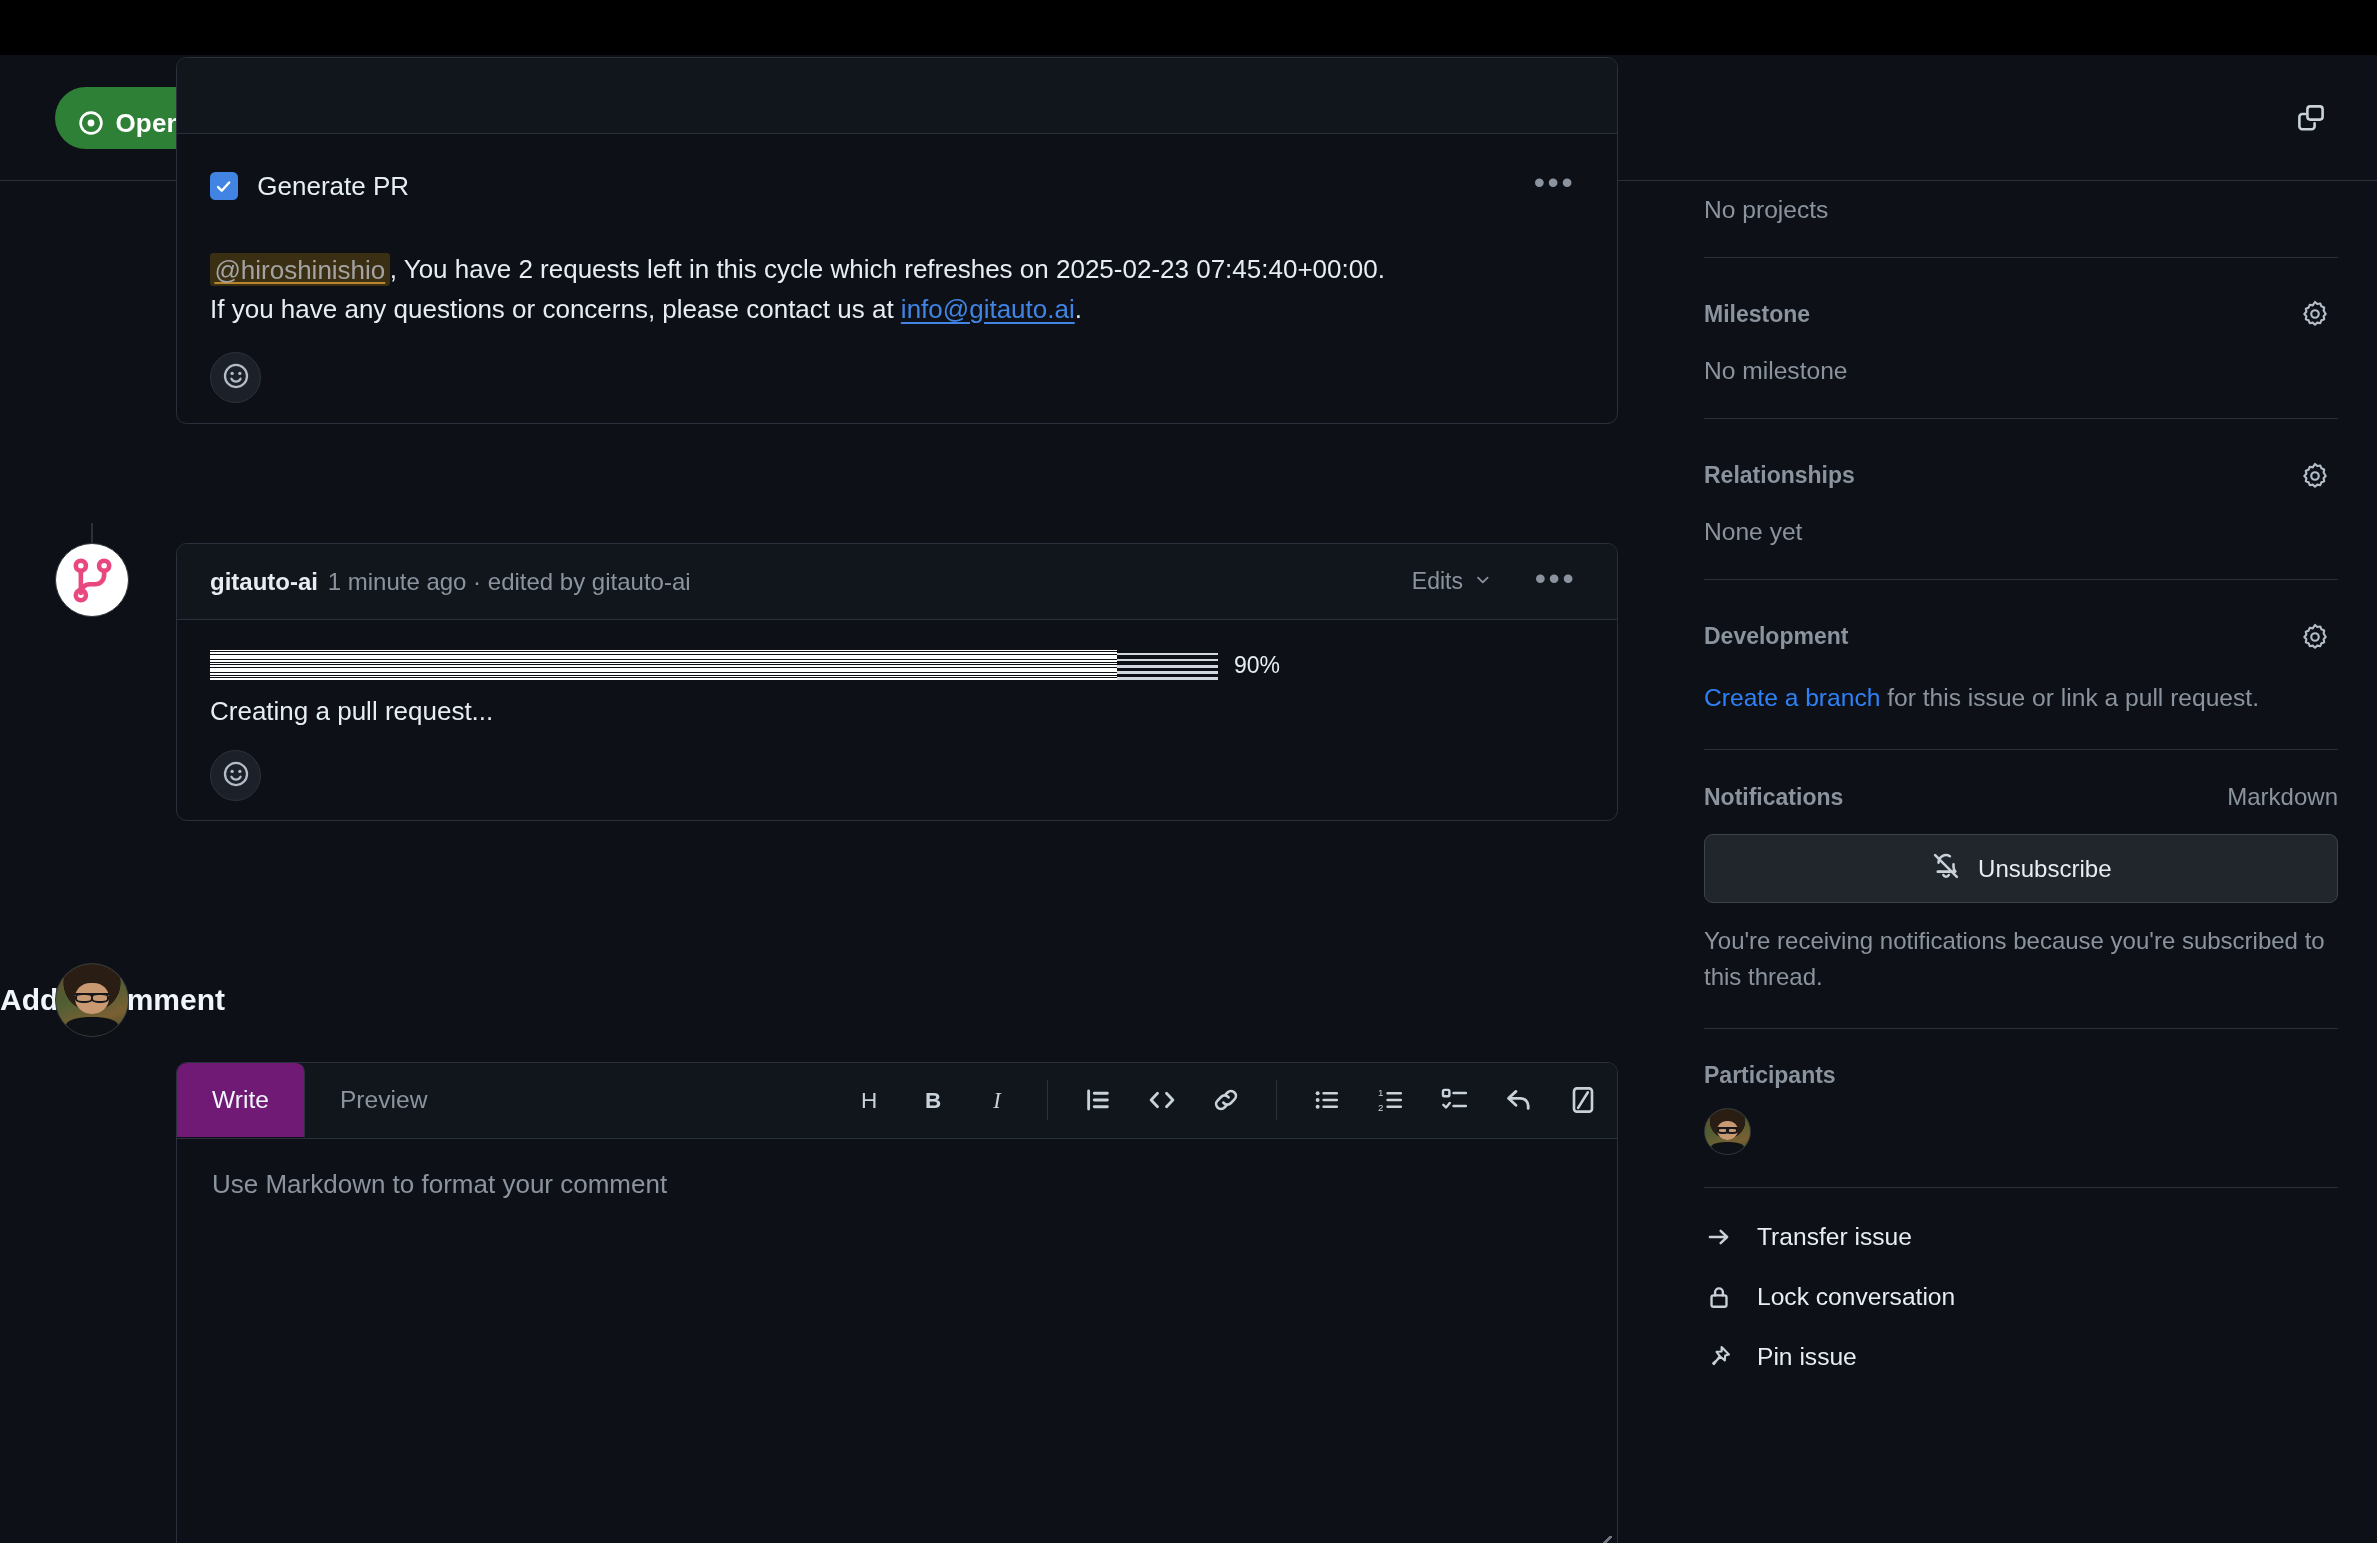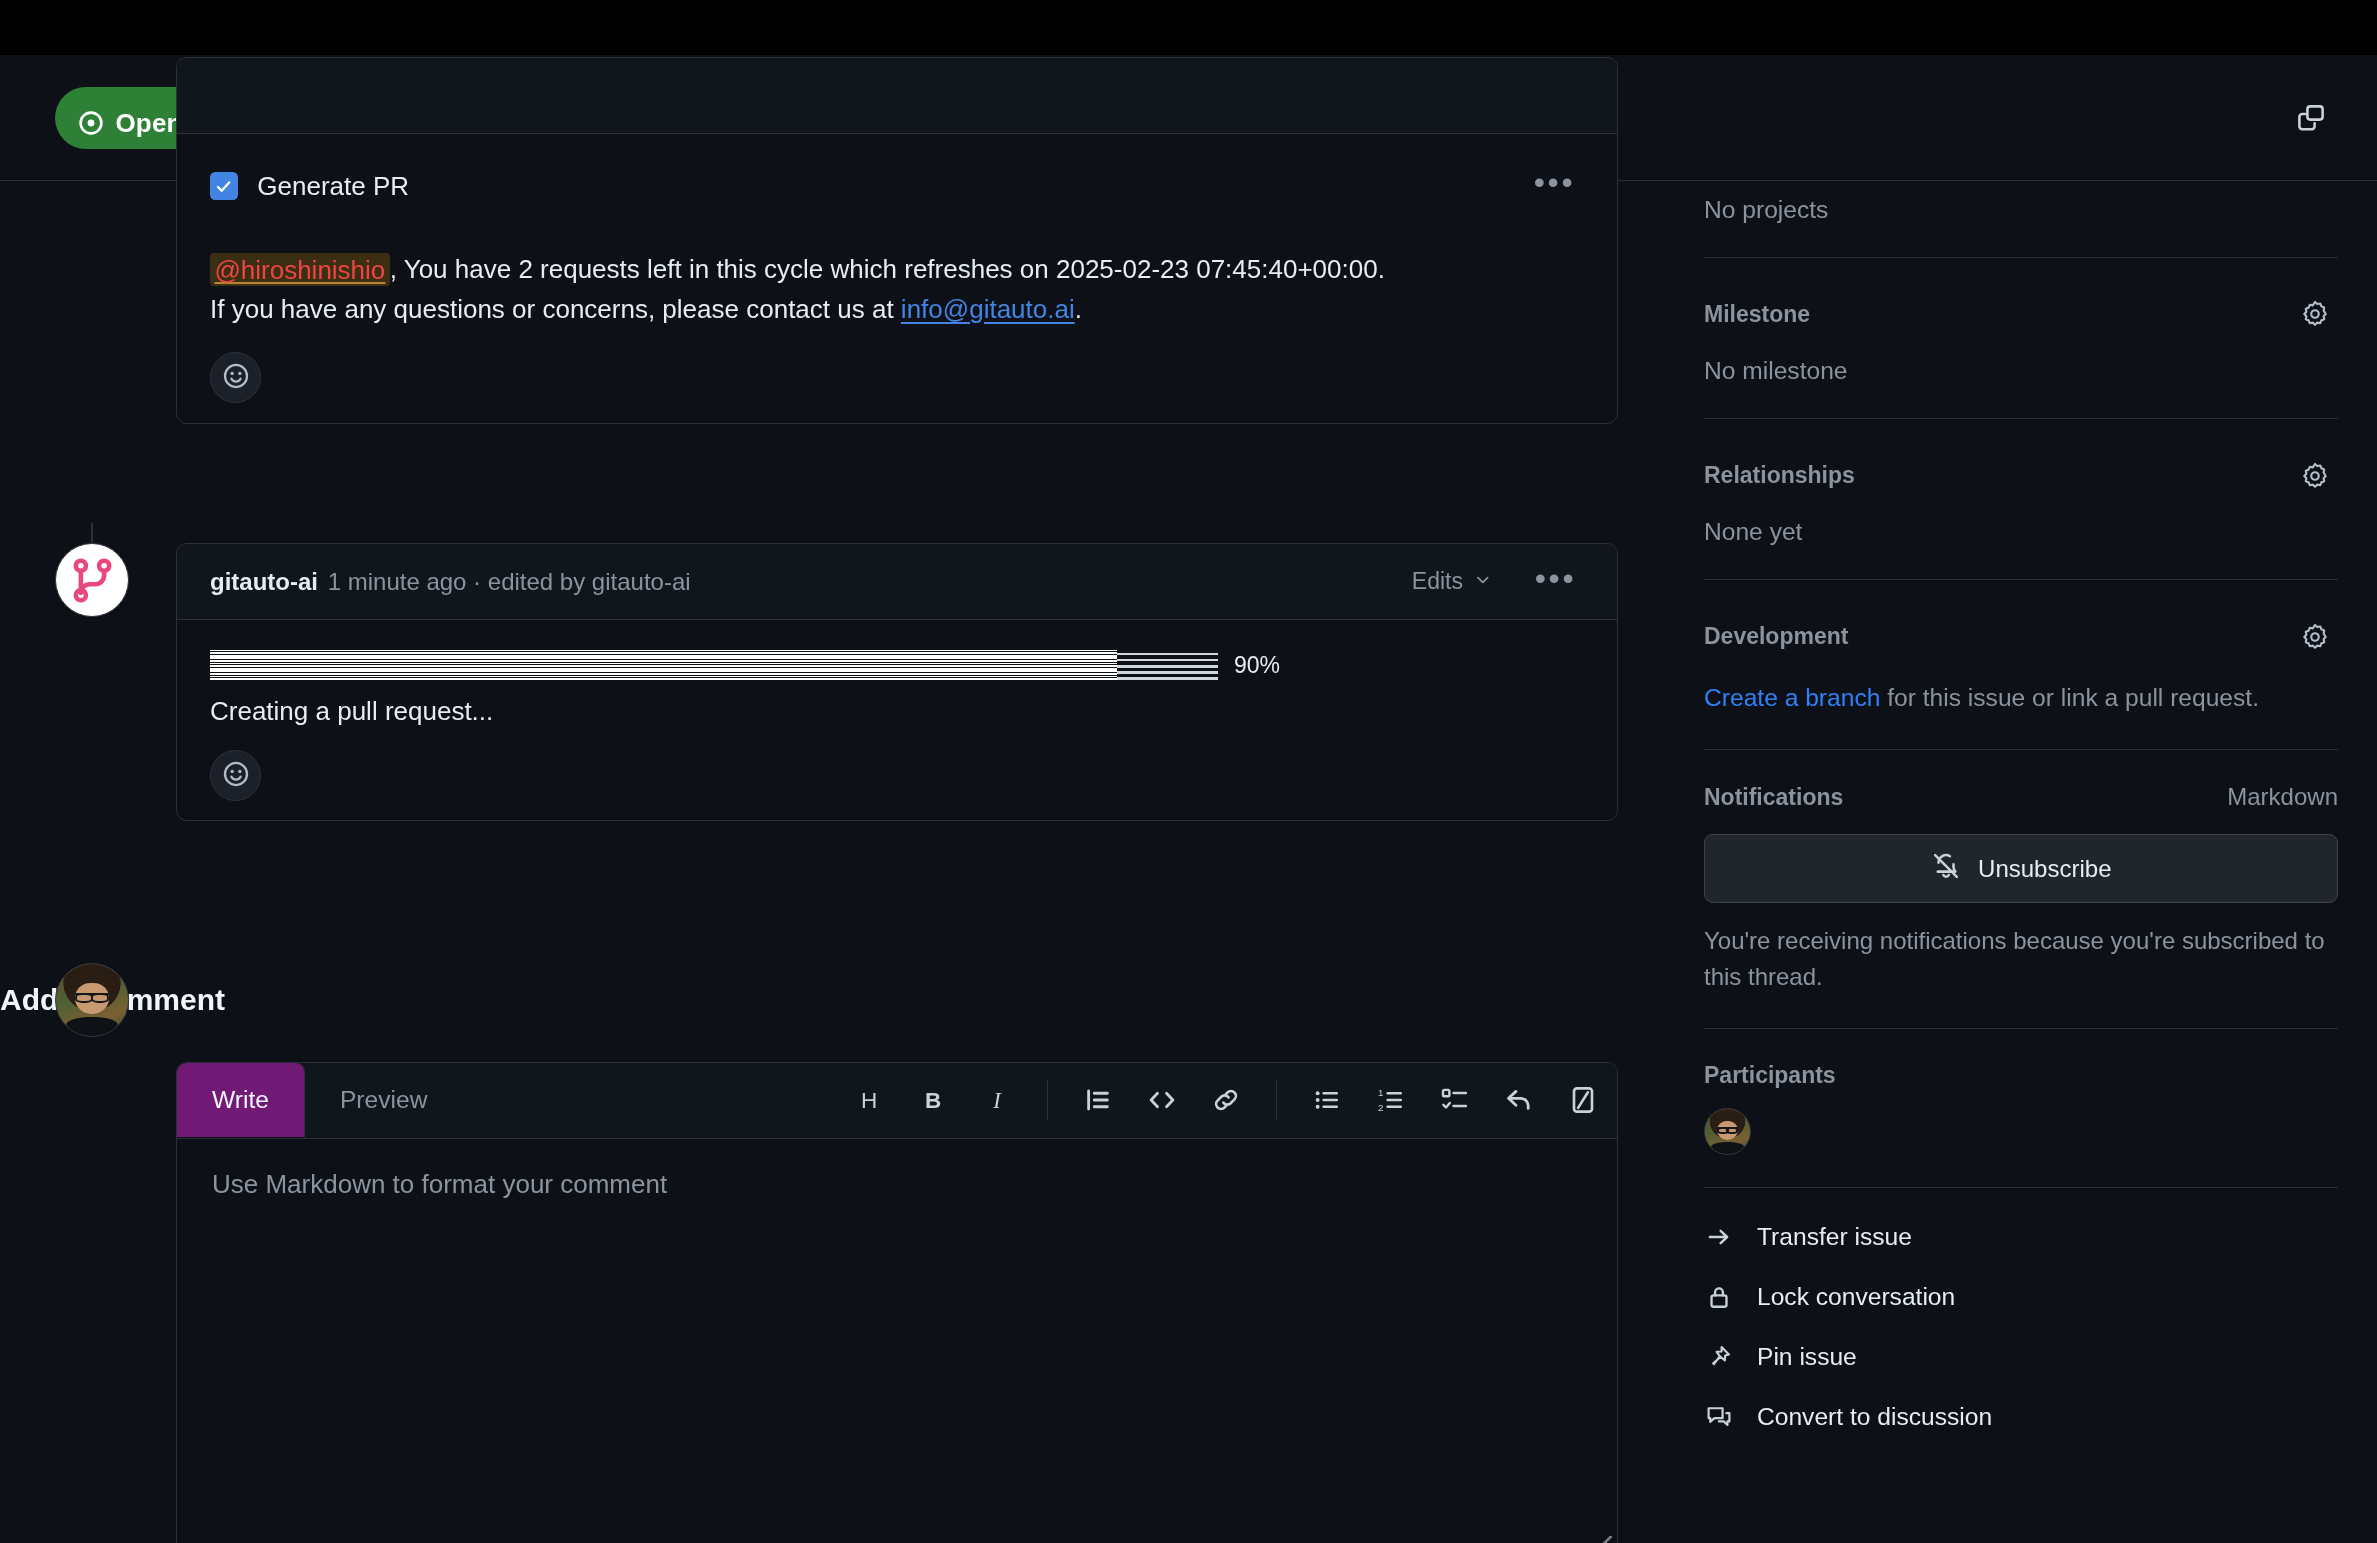--- a/index.html
+++ b/index.html
@@ -162,21 +162,21 @@
   .task-row { display:flex; align-items:center; gap:19.3px; margin-bottom: 42px; }
   .chk {
     width:28px; height:28px; border-radius:5.3px; background:#4184e4;
     display:flex; align-items:center; justify-content:center;
     flex: 0 0 auto;
   }
   .task-label { color:#e6edf3; font-size:26px; }
 
   .para { color:#e6edf3; font-size:26px; line-height: 1.52; }
   .mention {
-    color:#ef4444; background:#3a2e13; padding: 1.8px 4.4px; border-radius:3.5px;
+    color:#a3a3a3; background:#3a2e13; padding: 1.8px 4.4px; border-radius:3.5px;
     text-decoration: underline; text-decoration-color:#b8862f;
     text-underline-offset: 4.4px; cursor:pointer;
   }
   .link { color:#4184e4; text-decoration: underline; text-underline-offset: 4.4px; cursor:pointer; }
   .link-plain { color:#2f81f7; text-decoration:none; cursor:pointer; }
 
   .react-btn {
     width: 51px; height: 51px; border-radius: 50%;
     border: 0.9px solid #2c333d; background: #1b2029;
     display:flex; align-items:center; justify-content:center;
@@ -608,27 +608,18 @@
           <span>Lock conversation</span>
         </div>
         <div class="action-row">
           <span class="ic">
             <svg width="26" height="26" viewBox="0 0 16 16" fill="none">
               <path d="M9.6 1.9l4.5 4.5-2.3.7-.2 3-3.1-2.6-3.6 4.9-.5-.5 4.5-3.9-2.4-3.2 3.1-.2.0-2.7z" stroke="#c9d1d9" stroke-width="1.3" stroke-linejoin="round"></path>
             </svg>
           </span>
           <span>Pin issue</span>
         </div>
-        <div class="action-row">
-          <span class="ic">
-            <svg width="26" height="26" viewBox="0 0 16 16" fill="none">
-              <path d="M1.6 2.6h8.6v6.1H5.2L2.6 11V8.7H1.6V2.6z" stroke="#c9d1d9" stroke-width="1.35" stroke-linejoin="round"></path>
-              <path d="M12 5.6h2.4v5.1h-1.2v2.2l-2.3-2.2H7.4" stroke="#c9d1d9" stroke-width="1.35" stroke-linejoin="round"></path>
-            </svg>
-          </span>
-          <span>Convert to discussion</span>
-        </div>
       </div>
 
     </div>
   </div>
 </div>
 
 
 </body></html>

